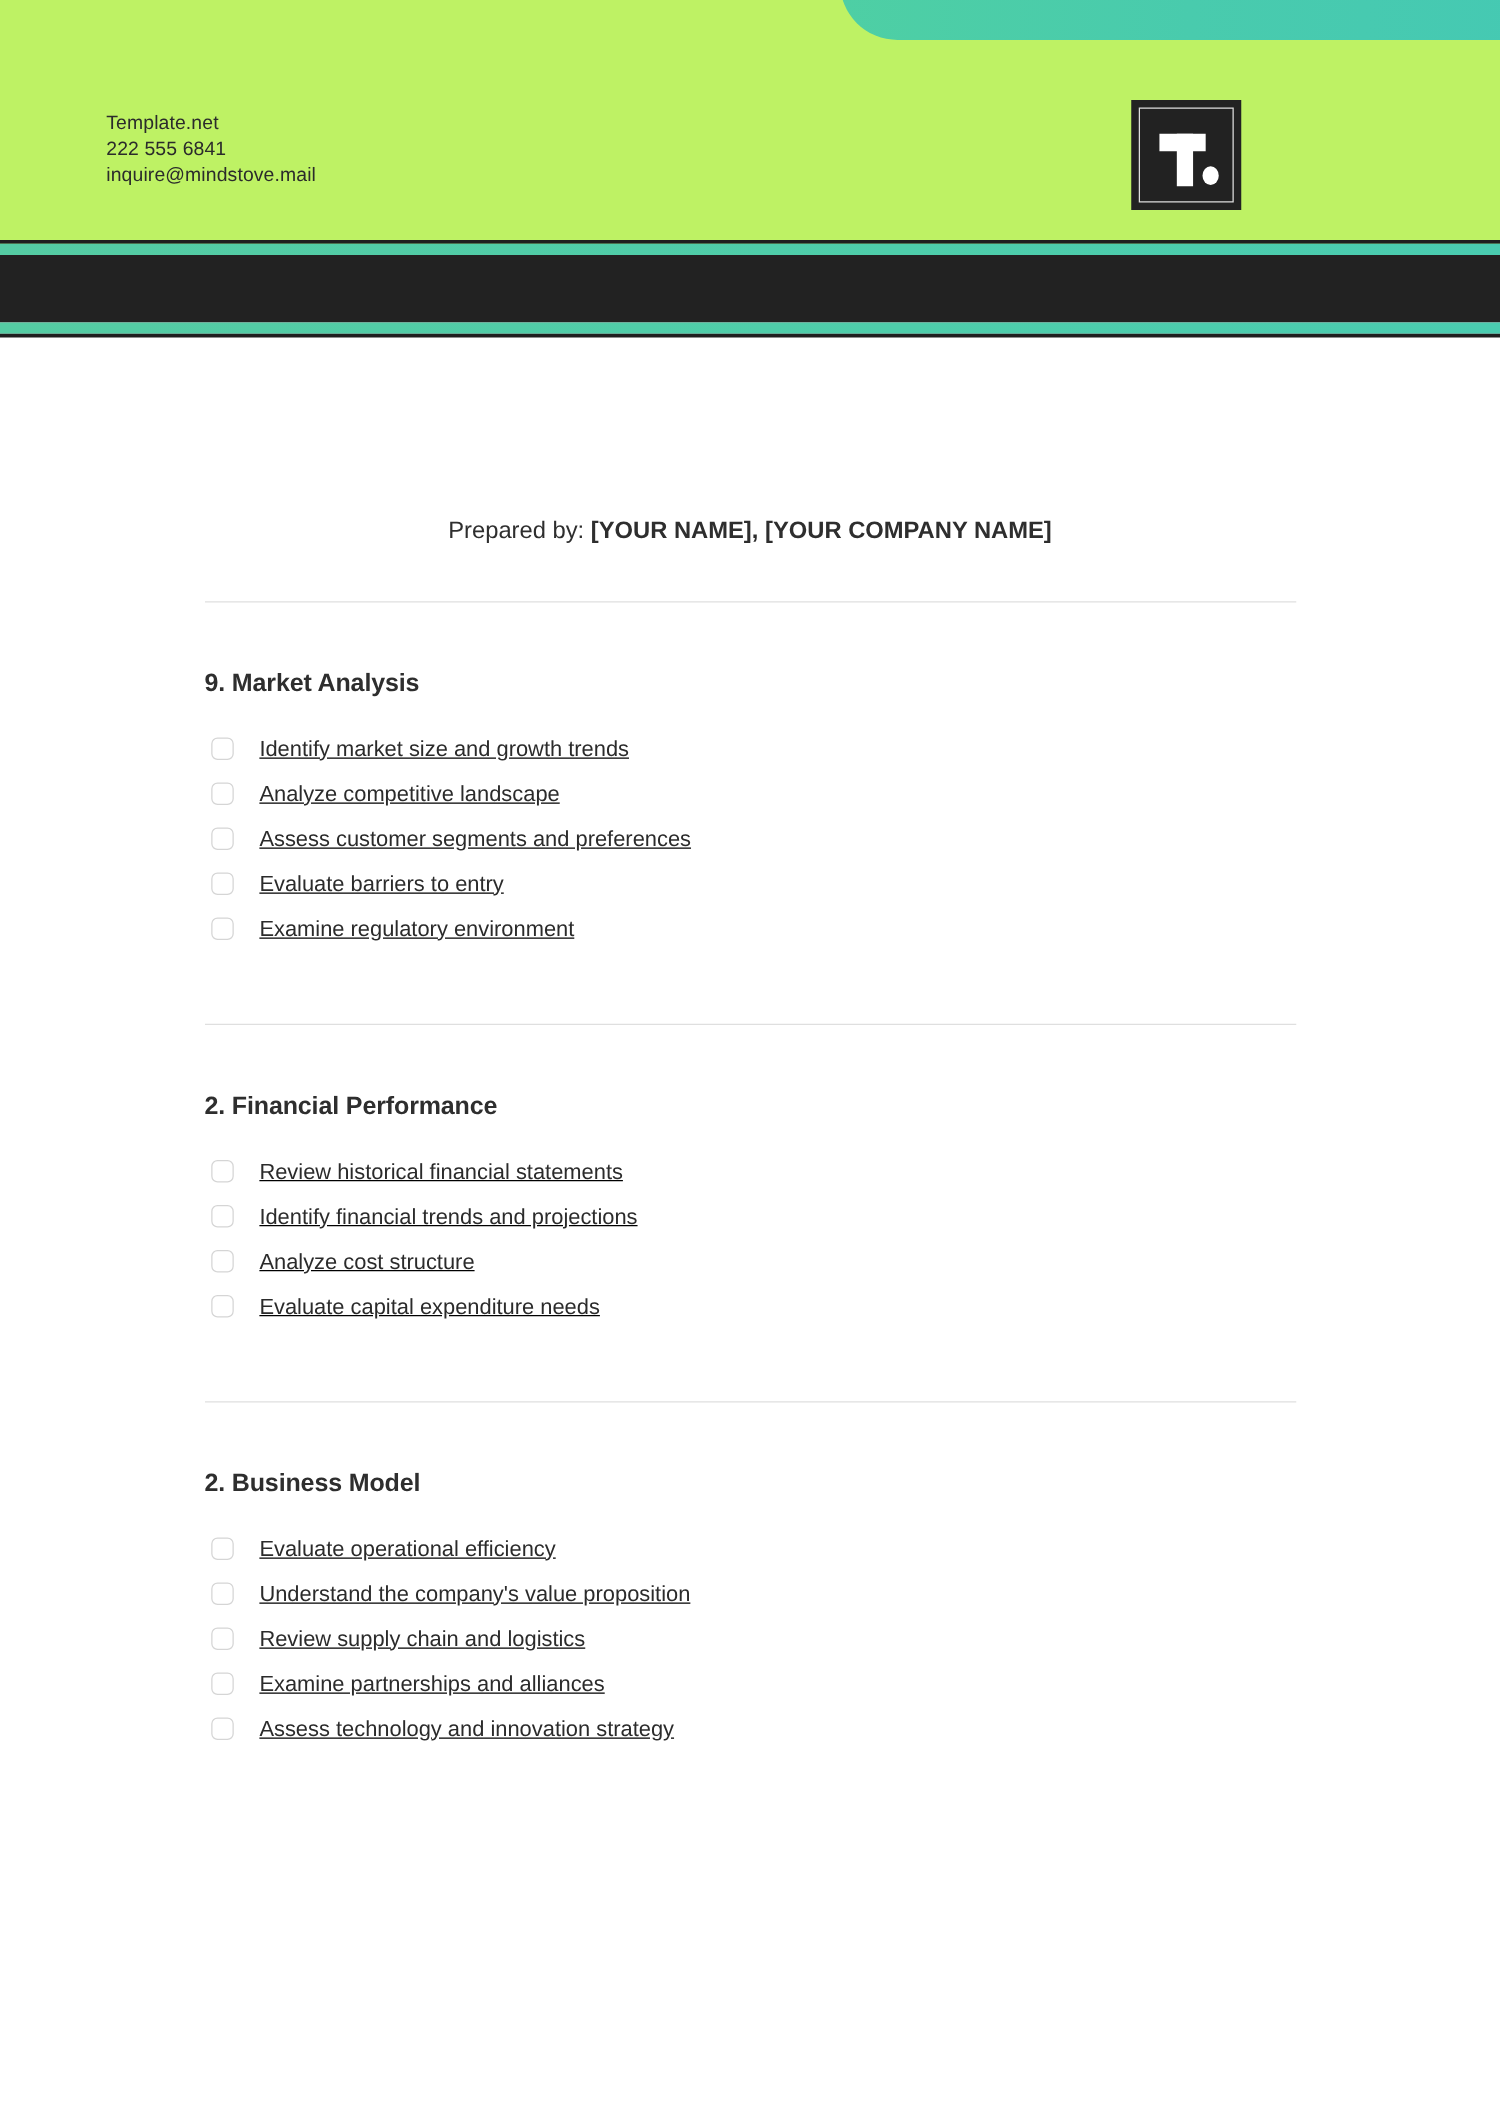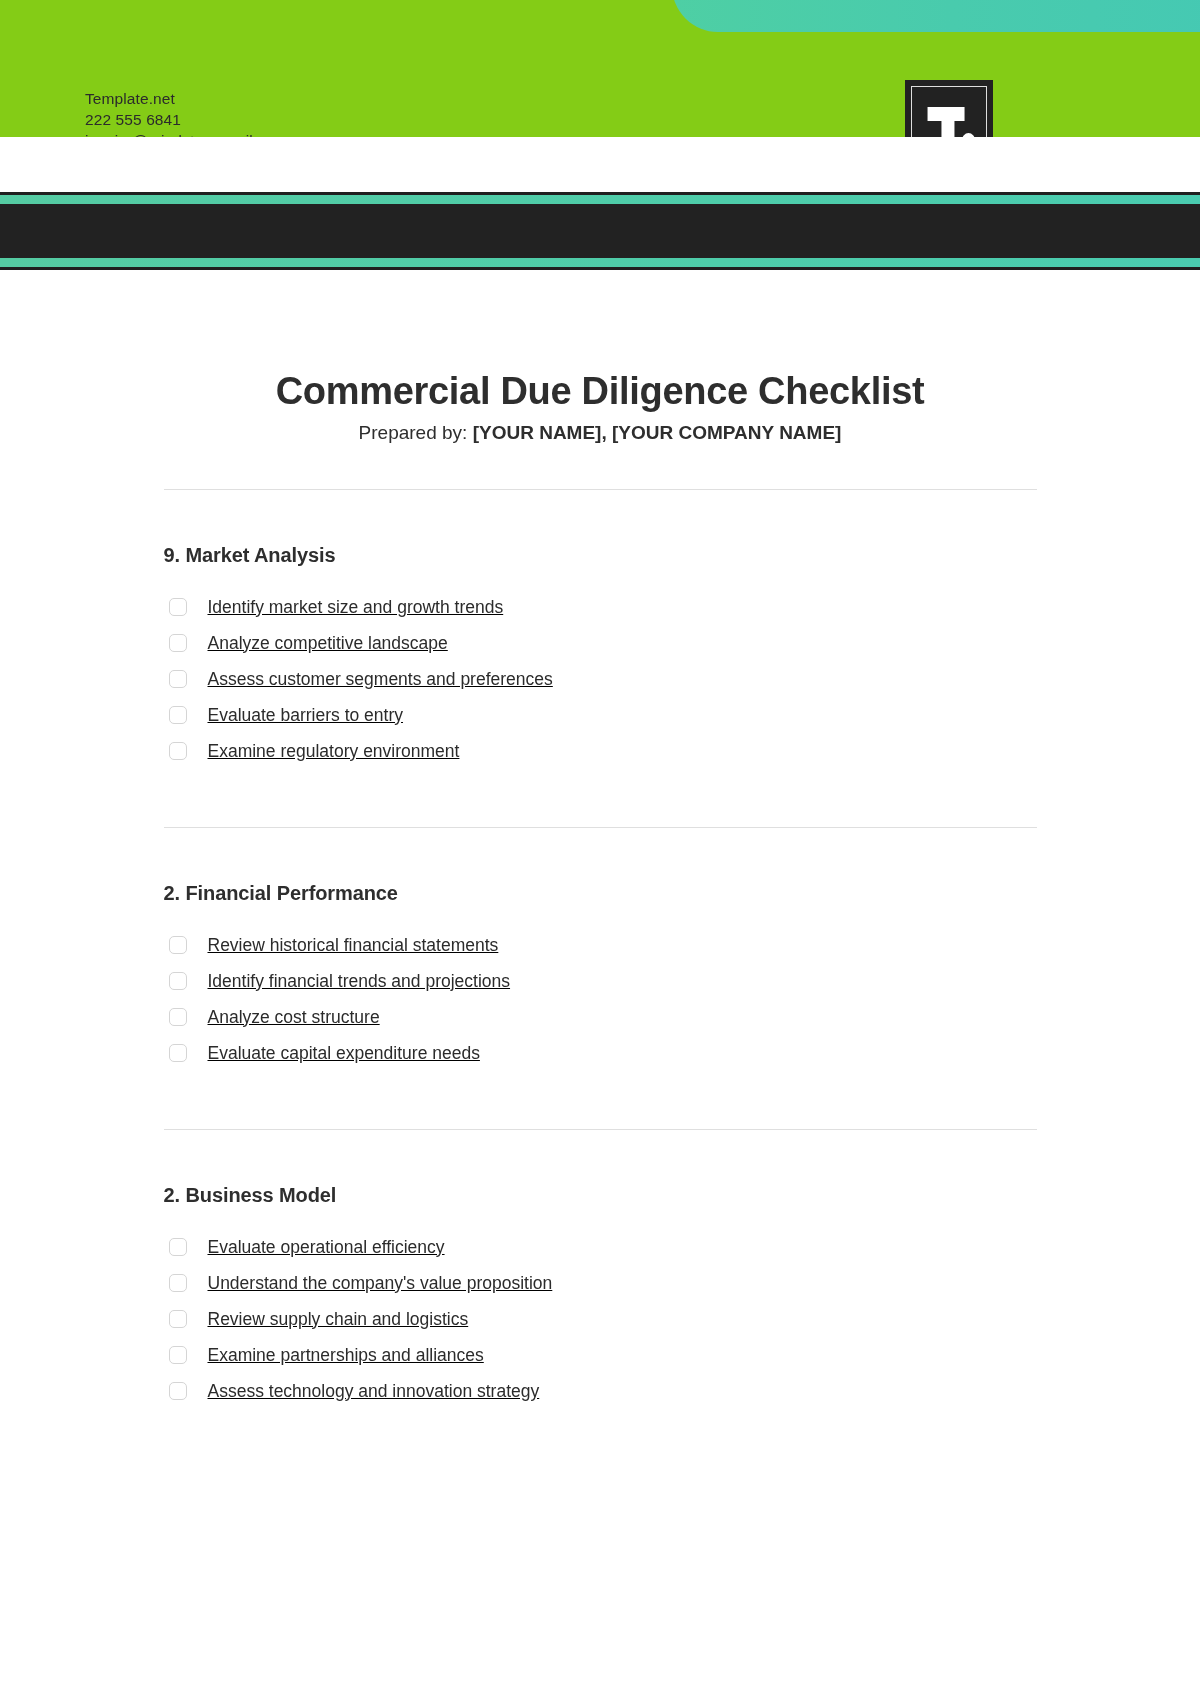--- a/index.html
+++ b/index.html
@@ -19,22 +19,22 @@
     height: 1696px;
     background: #ffffff;
     overflow: hidden;
   }
 
   
   .header {
     position: absolute;
     top: 0; left: 0;
     width: 1200px;
-    height: 137px;
-    background: #84cc16;
+    height: 204px;
+    background: #bef264;
     overflow: hidden;
   }
 
   .header-green-swoosh {
     position: absolute;
     top: -40px;
     left: 672px;
     width: 560px;
     height: 72px;
     background: linear-gradient(90deg, #4ecfa4 0%, #49cbad 50%, #45c9b3 100%);
@@ -141,21 +141,21 @@
     padding-top: 100px;
     text-align: center;
   }
   .doc-title {
     font-size: 38px;
     font-weight: bold;
     color: #2e2e2e;
     letter-spacing: -0.3px;
   }
   .doc-subtitle {
-    margin-top: 9px;
+    margin-top: 44px;
     font-size: 19px;
     color: #2e2e2e;
     font-weight: normal;
   }
   .doc-subtitle b { font-weight: bold; }
 
   .divider {
     width: 873px;
     height: 1px;
     background: #dfdfdf;
@@ -224,21 +224,20 @@
 
   <div class="band-dark-line-top"></div>
   <div class="band-green-top"></div>
   <div class="band-dark"></div>
   <div class="band-green-bottom"></div>
   <div class="band-dark-line-bottom"></div>
 
   <div class="doc-body">
 
     <div class="title-wrap">
-      <div class="doc-title">Commercial Due Diligence Checklist</div>
       <div class="doc-subtitle">
         <span>Prepared by:</span>
         <b>[YOUR NAME]</b><b>,</b>
         <b>[YOUR COMPANY NAME]</b>
       </div>
     </div>
 
     <div class="divider top-rule"></div>
 
     <div class="section">

